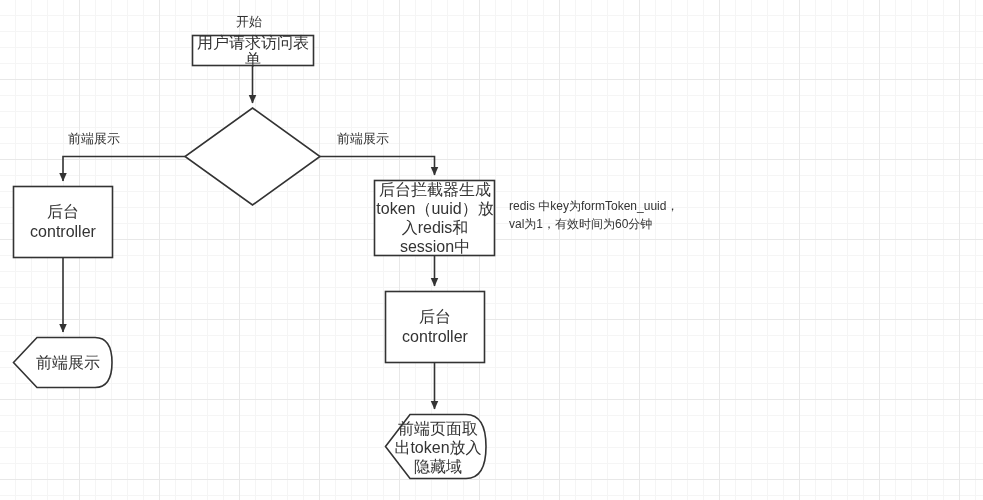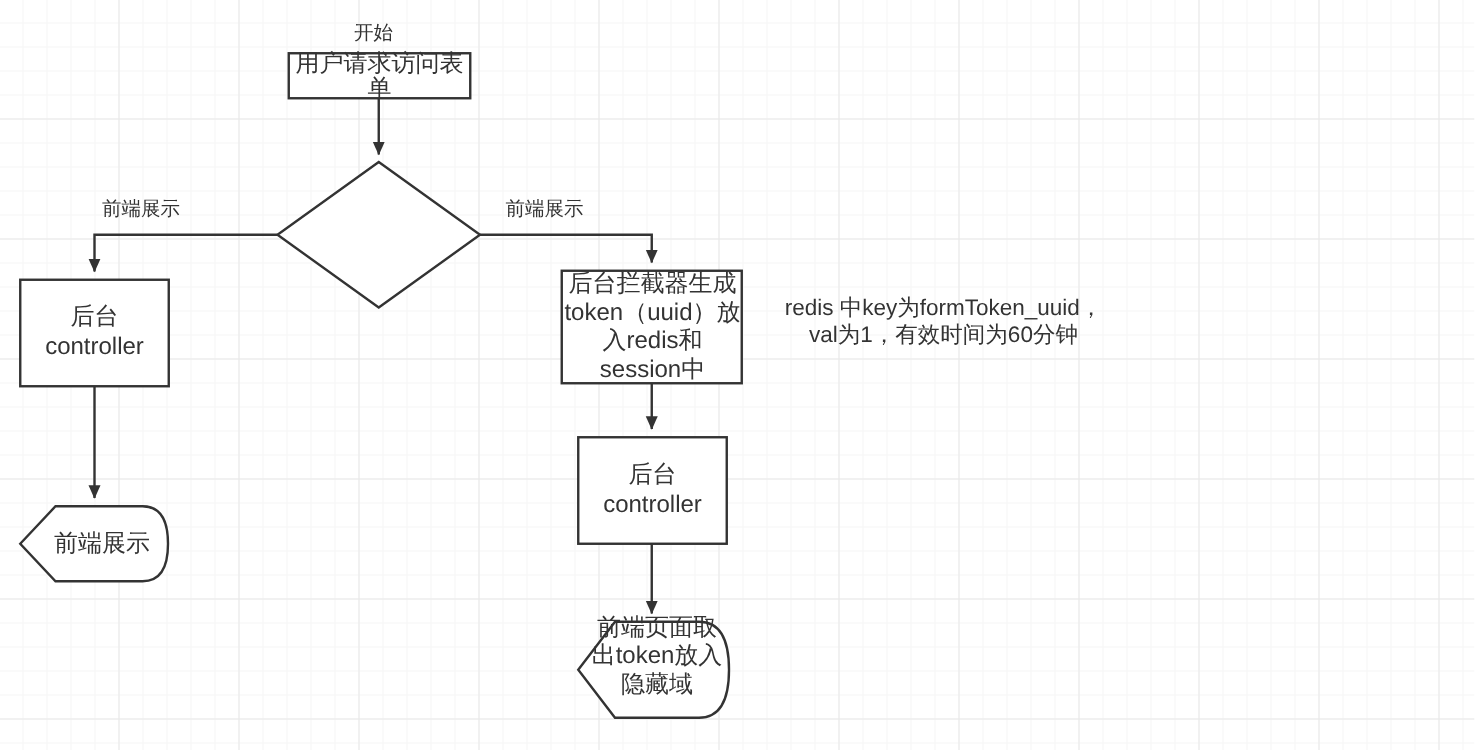--- a/index.html
+++ b/index.html
@@ -44,24 +44,24 @@
   .edge-label {
     position: absolute;
     color: #333333;
     font-size: 13px;
     line-height: 16px;
     white-space: nowrap;
   }
   .note-text {
     position: absolute;
     color: #333333;
-    font-size: 15px;
+    font-size: 12px;
     line-height: 18px;
     white-space: pre-line;
-    text-align: center;
+    text-align: left;
   }
 </style>
 </head>
 <body>
 
 <div id="canvas">
 
   <svg id="diagram-svg" viewBox="0 0 983 500" xmlns="http://www.w3.org/2000/svg">
     <defs>
       <marker id="arrowhead" markerWidth="10" markerHeight="10" refX="8.5" refY="4" orient="auto" markerUnits="userSpaceOnUse">
@@ -104,21 +104,21 @@
   <div class="node-text" style="left:13px; top:186px; width:100px; height:72px; line-height:20px;">后台
 controller</div>
 
   <div class="node-text" style="left:22px; top:337px; width:92px; height:51px;">前端展示</div>
 
   <div class="node-text" style="left:376px; top:181px; width:118px; height:74px; line-height:19px;">后台拦截器生成token（uuid）放入redis和session中</div>
 
   <div class="node-text" style="left:385px; top:291px; width:100px; height:72px; line-height:20px;">后台
 controller</div>
 
-  <div class="node-text" style="left:392px; top:404px; width:92px; height:67px; line-height:19px;">前端页面取出token放入隐藏域</div>
+  <div class="node-text" style="left:392px; top:414px; width:92px; height:67px; line-height:19px;">前端页面取出token放入隐藏域</div>
 
   <div class="edge-label" style="left:68px; top:131px;">前端展示</div>
 
   <div class="edge-label" style="left:337px; top:131px;">前端展示</div>
 
   <div class="note-text" style="left:509px; top:197px; width:240px;">redis 中key为formToken_uuid，
 val为1，有效时间为60分钟</div>
 
 </div>
 

